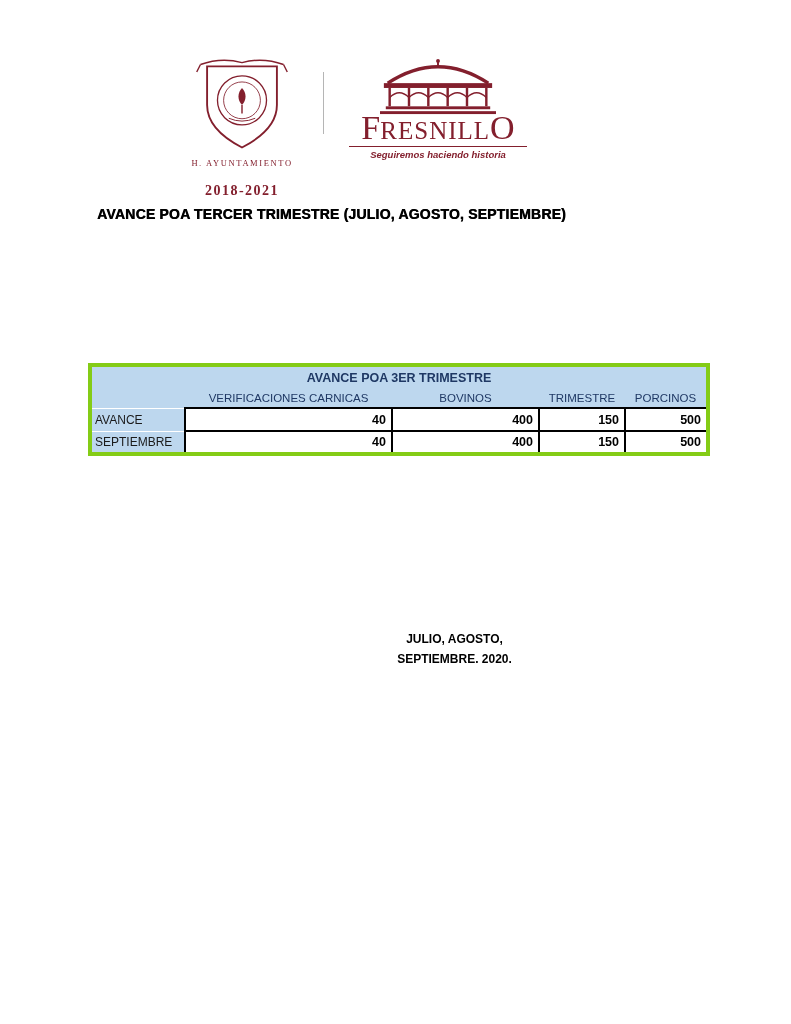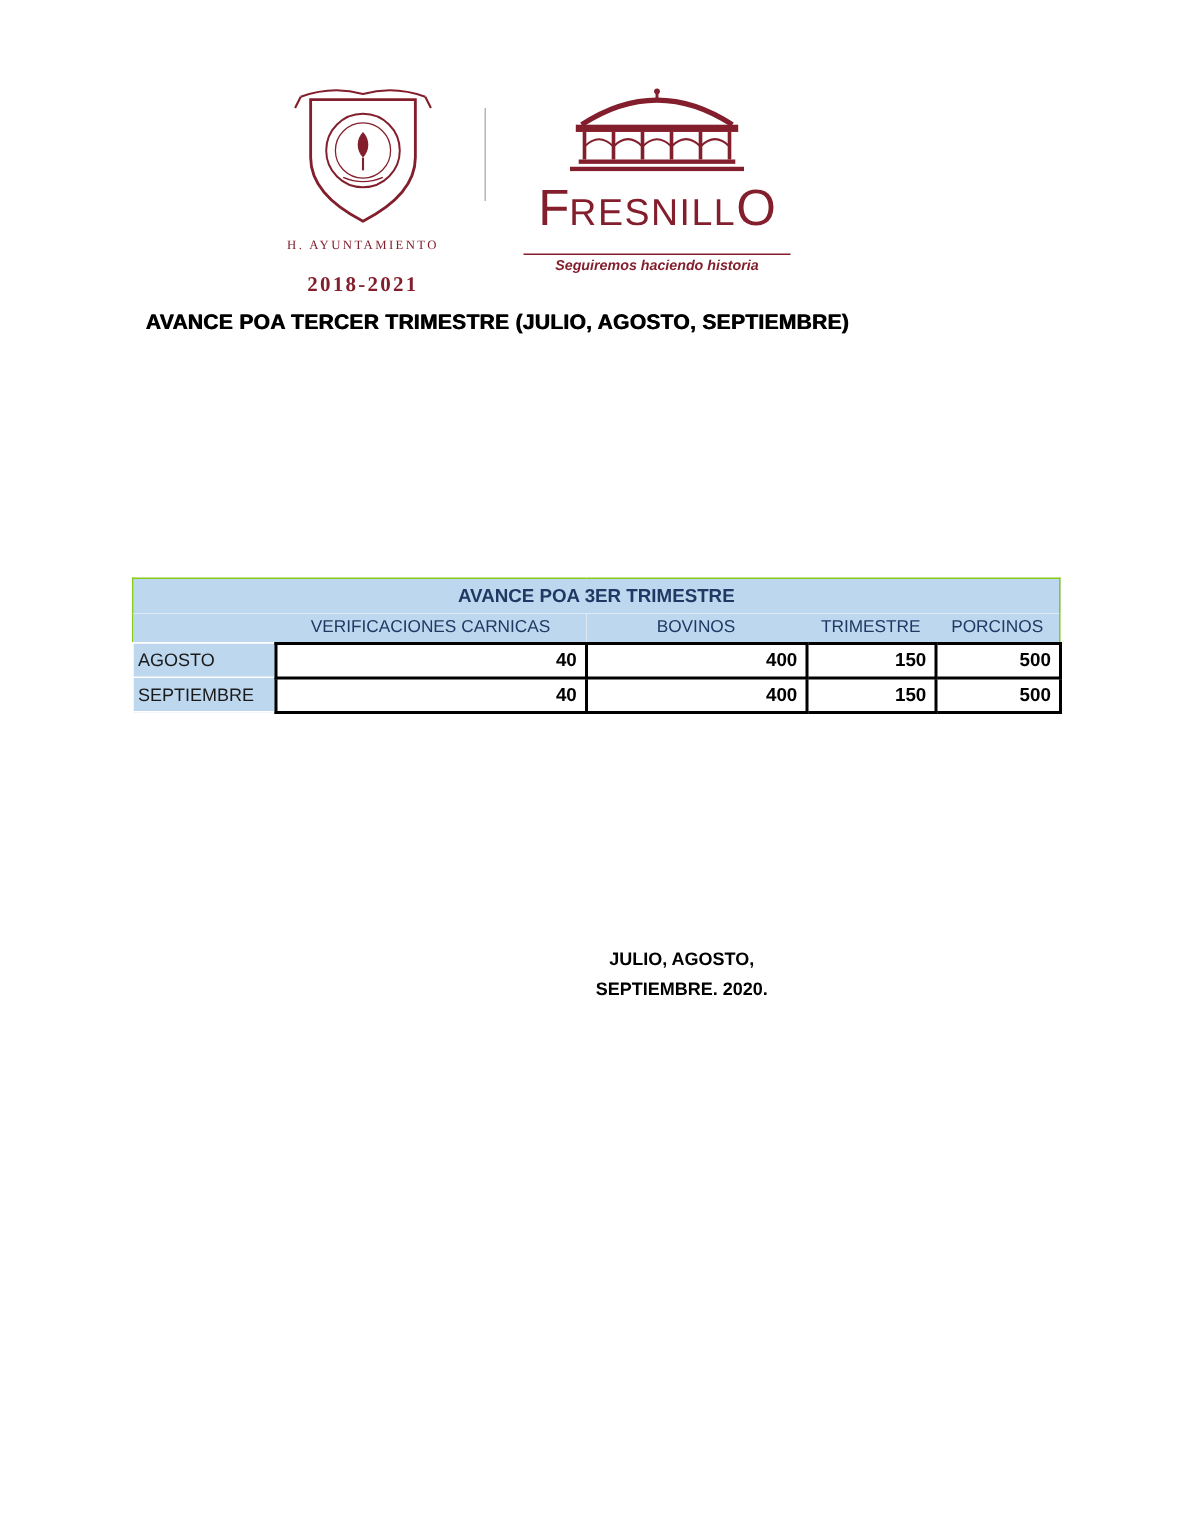--- a/index.html
+++ b/index.html
@@ -34,23 +34,23 @@
   .logo-divider{
     position:absolute;left:323px;top:72px;width:1px;height:62px;
     background:#b5b5b5;
   }
   .brand-block{
     position:absolute;left:338px;top:58px;width:200px;
     text-align:center;color:var(--brand-maroon);
   }
   .brand-block svg{display:block;margin:0 auto;}
   .brand-wordmark{
-    font-family:Liberation Sans, sans-serif;
+    font-family:Liberation Serif, serif;
     color:var(--brand-maroon);
-    line-height:42px;margin-top:2px;white-space:nowrap;
+    line-height:20px;margin-top:2px;white-space:nowrap;
   }
   .brand-wordmark .big{font-size:34px;}
   .brand-wordmark .mid{font-size:25px;letter-spacing:1px;}
   .brand-rule{
     width:178px;height:1px;background:var(--brand-maroon);
     margin:2px auto 2px auto;
   }
   .brand-tagline{
     font-size:9.5px;font-style:italic;font-weight:bold;
     color:var(--brand-maroon);white-space:nowrap;
@@ -59,23 +59,23 @@
   
   .doc-title{
     position:absolute;left:97px;top:206px;
     font-size:14px;font-weight:bold;color:#000;
     letter-spacing:.2px;text-shadow:.5px 0 0 #000;
     white-space:nowrap;
   }
 
   
   table.poa{
-    position:absolute;left:88px;top:385px;width:618px;
+    position:absolute;left:88px;top:363px;width:618px;
     border-collapse:collapse;table-layout:fixed;
-    border:1px solid #84cc16;
+    border:4px solid #84cc16;
   }
   table.poa col.c0{width:95px;}
   table.poa col.c1{width:207px;}
   table.poa col.c2{width:147px;}
   table.poa col.c3{width:86px;}
   table.poa col.c4{width:83px;}
   th.t-title{
     background:var(--table-header-bg);color:var(--table-header-text);
     font-size:12.5px;font-weight:bold;height:23px;text-align:center;
   }
@@ -167,21 +167,21 @@
       <tr class="cols">
         <th></th>
         <th>VERIFICACIONES CARNICAS</th>
         <th>BOVINOS</th>
         <th>TRIMESTRE</th>
         <th>PORCINOS</th>
       </tr>
     </thead>
     <tbody>
       <tr>
-        <td class="rl">AGOSTO</td>
+        <td class="rl">AVANCE</td>
         <td class="v">40</td>
         <td class="v">400</td>
         <td class="v">150</td>
         <td class="v">500</td>
       </tr>
       <tr>
         <td class="rl">SEPTIEMBRE</td>
         <td class="v">40</td>
         <td class="v">400</td>
         <td class="v">150</td>

